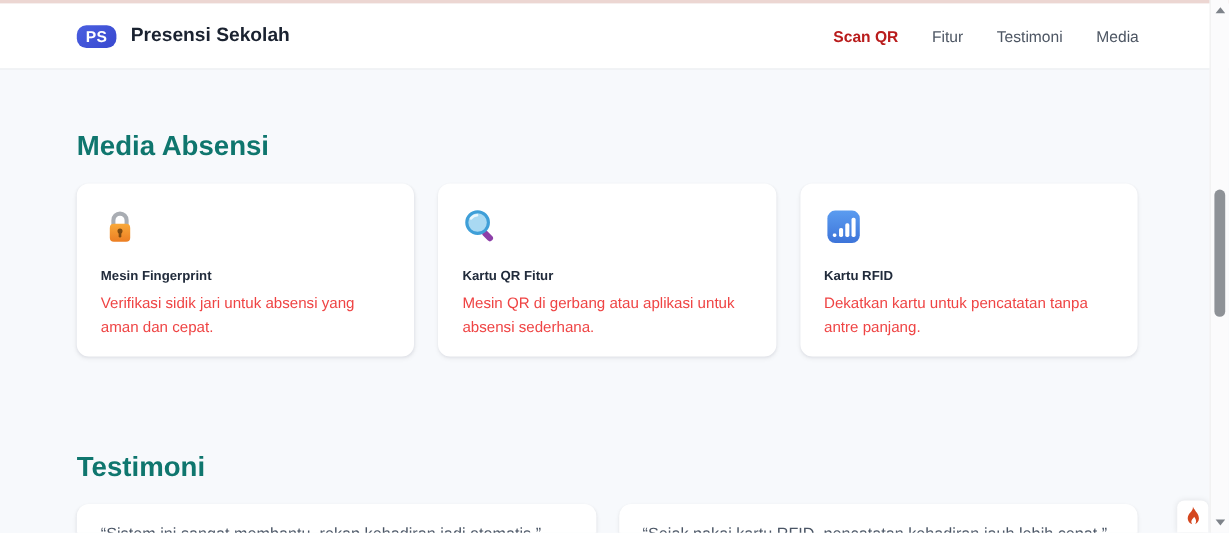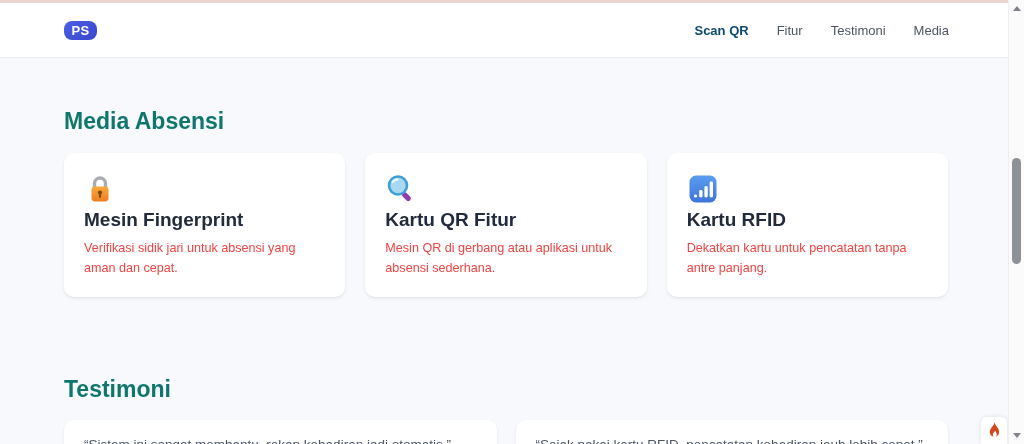--- a/index.html
+++ b/index.html
@@ -21,35 +21,35 @@
   .brand { display:flex; align-items:center; gap:12px; cursor:pointer; }
   .logo {
     width:33px; height:19px; border-radius:8px;
     background:linear-gradient(140deg,#4a5fe0 0%,#3848cf 100%);
     color:#ffffff; font-weight:bold; font-size:13px;
     display:flex; align-items:center; justify-content:center; letter-spacing:.3px;
   }
   .brand-name { font-size:16px; font-weight:600; color:#1a2230; }
   .nav { display:flex; align-items:center; gap:28px; font-size:13px; color:#4d5663; }
   .nav a { text-decoration:none; color:inherit; cursor:pointer; }
-  .nav a.active { color:#0c4a6e; font-weight:700; }
+  .nav a.active { color:#b91c1c; font-weight:700; }
 
   
   .container { width:884px; margin-left:64px; }
   .section-heading { font-size:23px; font-weight:700; color:#0f766e; margin:0; }
   .heading-media { padding-top:50px; }
   .heading-testimoni { padding-top:79px; }
 
   .cards { display:grid; grid-template-columns:repeat(3,1fr); gap:20px; margin-top:18px; }
   .card {
     background:#ffffff; border-radius:10px; height:144px; padding:20px;
     box-shadow:0 1px 2px rgba(16,24,40,.05), 0 2px 4px rgba(16,24,40,.05);
   }
   .card-icon { width:32px; height:32px; display:block; }
-  .card-title { margin-top:4px; font-size:19px; font-weight:700; color:#212b3b; }
+  .card-title { margin-top:19px; font-size:11px; font-weight:700; color:#212b3b; }
   .card-desc { margin-top:8px; font-size:12.6px; color:#ef4444; line-height:1.55; }
 
   .testimonials { display:grid; grid-template-columns:1fr 1fr; gap:19px; margin-top:17px; }
   .tcard {
     background:#ffffff; border-radius:10px; height:110px; padding:15px 20px;
     box-shadow:0 1px 2px rgba(16,24,40,.05), 0 2px 4px rgba(16,24,40,.05);
   }
   .tquote { font-size:13.5px; color:#4a5565; line-height:1.5; }
 
   
@@ -75,20 +75,21 @@
   }
 </style>
 </head>
 <body>
 
 <div class="top-strip"></div>
 
 <header class="header">
   <div class="brand">
     <div class="logo">PS</div>
+    <div class="brand-name">Presensi Sekolah</div>
   </div>
   <nav class="nav">
     <a class="active">Scan QR</a>
     <a>Fitur</a>
     <a>Testimoni</a>
     <a>Media</a>
   </nav>
 </header>
 
 <main class="container">

